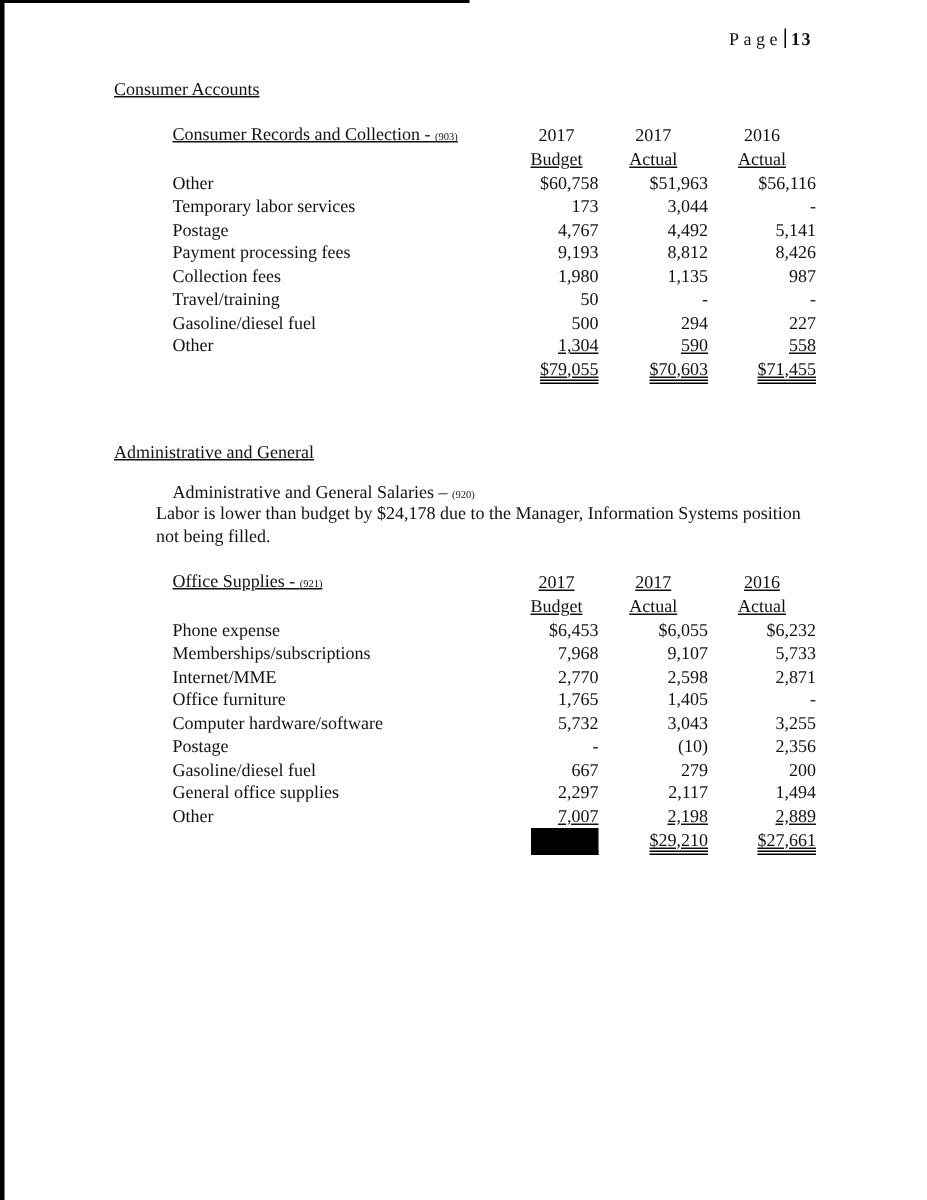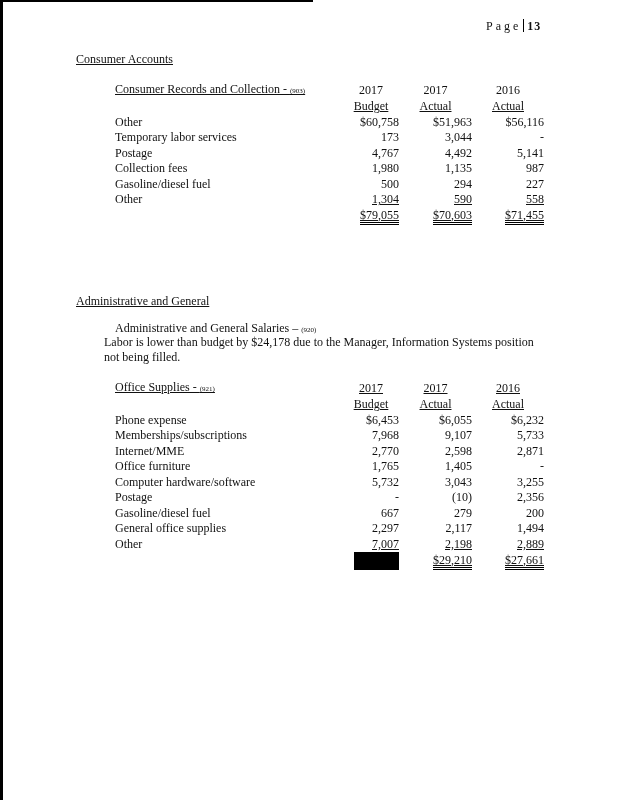--- a/index.html
+++ b/index.html
@@ -150,24 +150,36 @@
         <td class="num c2">3,044</td>
         <td class="num c3">-</td>
       </tr>
       <tr>
         <td class="lbl">Postage</td>
         <td class="num c1">4,767</td>
         <td class="num c2">4,492</td>
         <td class="num c3">5,141</td>
       </tr>
       <tr>
+        <td class="lbl">Payment processing fees</td>
+        <td class="num c1">9,193</td>
+        <td class="num c2">8,812</td>
+        <td class="num c3">8,426</td>
+      </tr>
+      <tr>
         <td class="lbl">Collection fees</td>
         <td class="num c1">1,980</td>
         <td class="num c2">1,135</td>
         <td class="num c3">987</td>
+      </tr>
+      <tr>
+        <td class="lbl">Travel/training</td>
+        <td class="num c1">50</td>
+        <td class="num c2">-</td>
+        <td class="num c3">-</td>
       </tr>
       <tr>
         <td class="lbl">Gasoline/diesel fuel</td>
         <td class="num c1">500</td>
         <td class="num c2">294</td>
         <td class="num c3">227</td>
       </tr>
       <tr>
         <td class="lbl">Other</td>
         <td class="num c1 ul">1,304</td>

